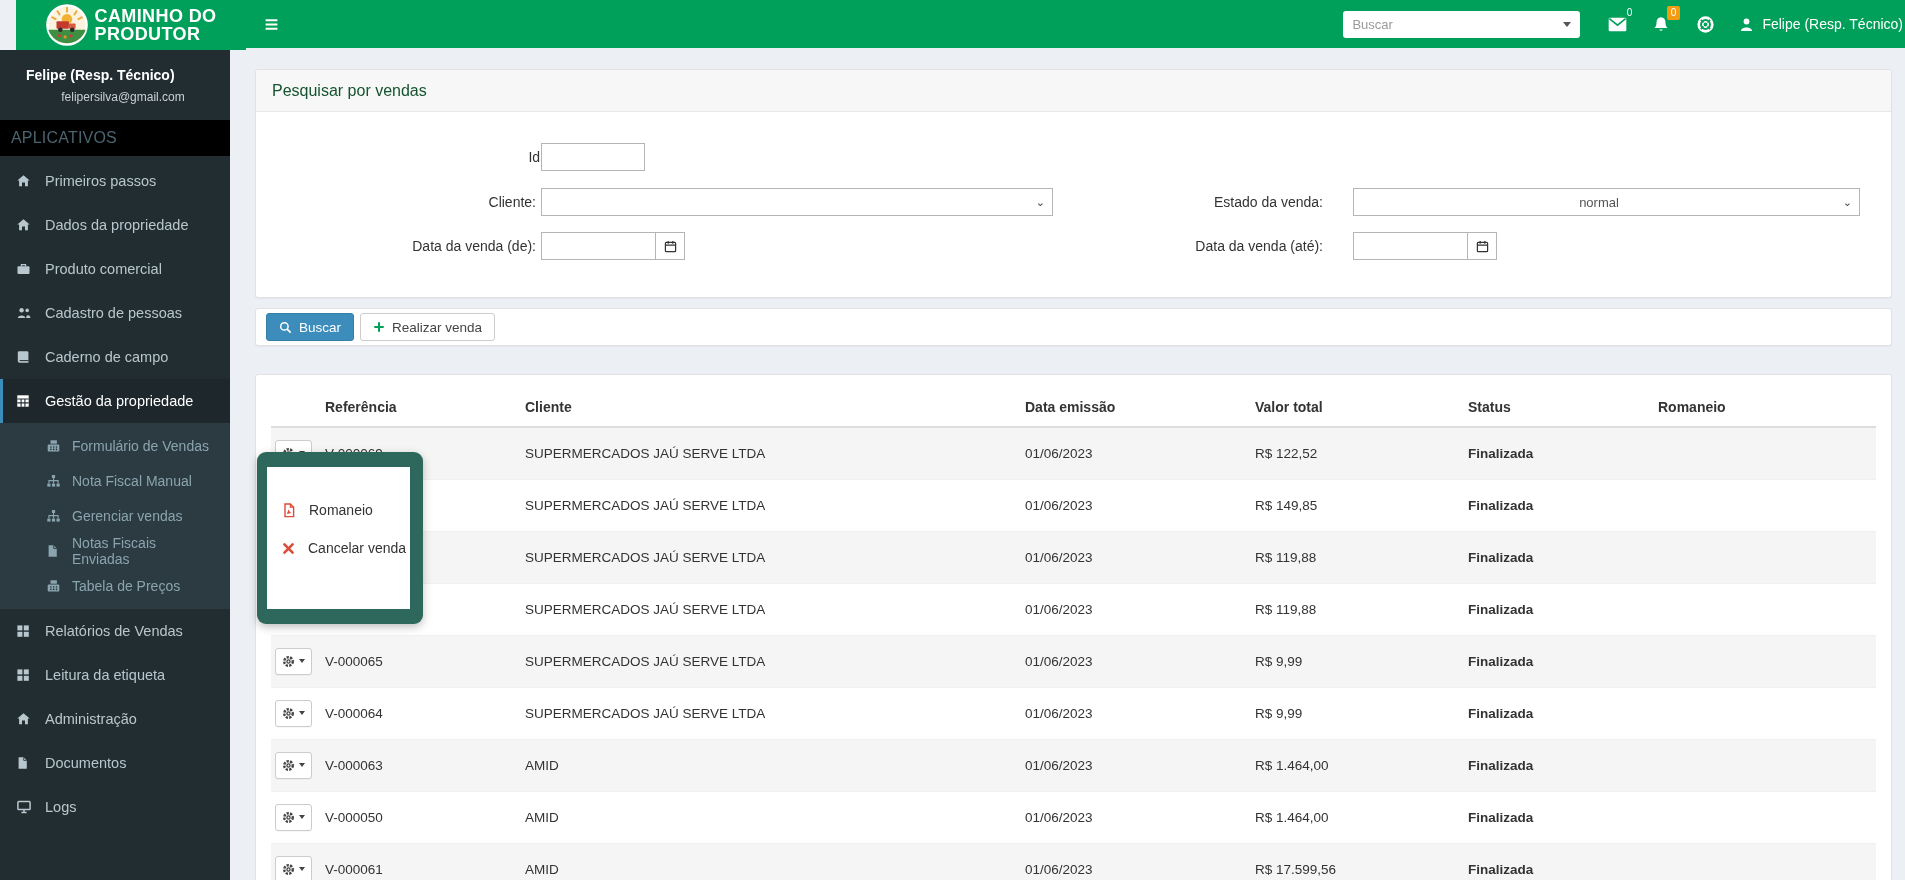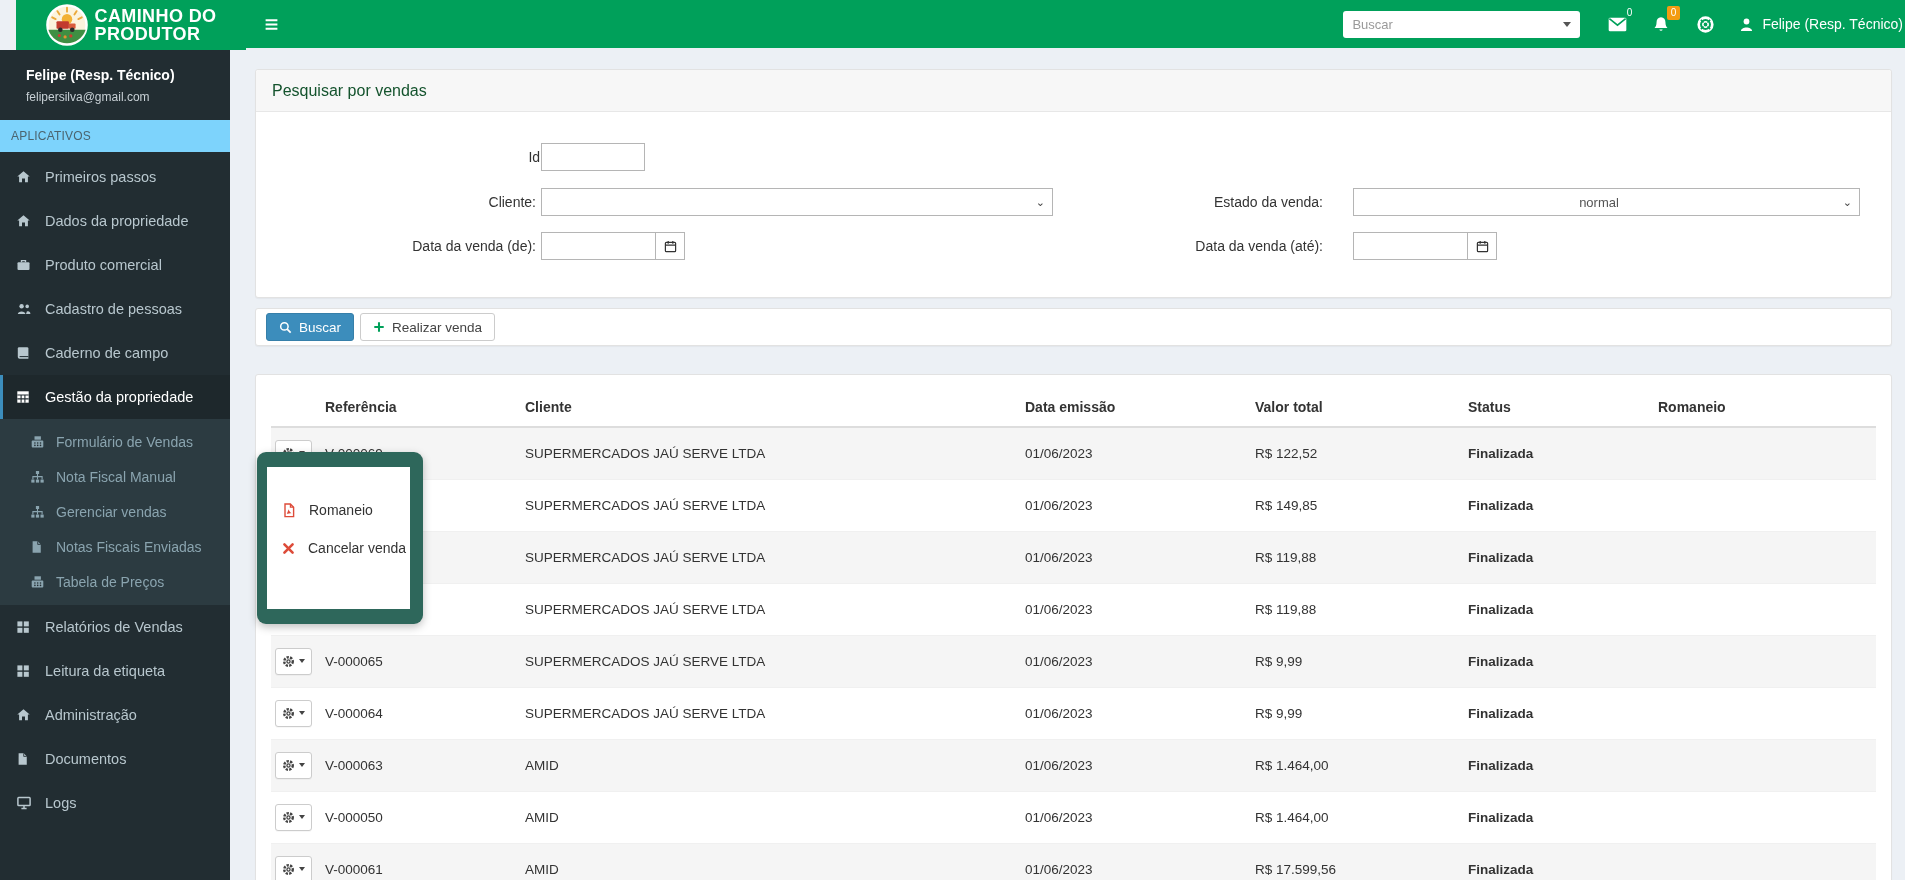--- a/index.html
+++ b/index.html
@@ -19,28 +19,28 @@
   .caret-dn { width:0; height:0; border-left:4px solid transparent; border-right:4px solid transparent; border-top:5px solid #555; flex:none; }
   .nav-icon { width:44px; height:50px; display:flex; align-items:center; justify-content:center; position:relative; color:#fff; cursor:pointer; }
   .sup-count { position:absolute; top:9px; right:7px; color:#fff; font-size:10px; line-height:1; }
   .badge-orange { position:absolute; top:7px; right:3px; background:var(--orange,#f39c12); color:#fff; font-size:10px; line-height:1; padding:2px 4px; border-radius:2px; }
   .user-link { display:flex; align-items:center; gap:8px; color:#fff; height:50px; padding:0 18px 0 12px; cursor:pointer; font-size:14px; white-space:nowrap; }
 
   
   .sidebar { position:absolute; top:50px; left:0; width:230px; height:830px; background:#222d32; z-index:30; }
   .user-panel { padding:17px 10px 16px 26px; }
   .user-name { color:#fff; font-weight:bold; font-size:14px; }
-  .user-email { color:#c8d0d5; font-size:12px; margin-top:7px; }
-  .section-header { background:#7dd3fc; color:#4b646f; font-size:12px; padding:9px 10px 9px 11px; letter-spacing:.2px; }
+  .user-email { color:#c8d0d5; font-size:12px; margin-top:7px;text-align:center; }
+  .section-header { background:#000000; color:#4b646f; font-size:16px; padding:9px 10px 9px 11px; letter-spacing:.2px; }
   ul.menu { list-style:none; padding-top:3px; }
   .menu-item { display:flex; align-items:center; height:44px; padding-left:13px; color:#b8c7ce; border-left:3px solid transparent; cursor:pointer; font-size:14.5px; }
   .menu-item .mi-icon { width:29px; display:flex; align-items:center; flex:none; color:#b8c7ce; }
   .menu-item.active { background:#1e282c; color:#fff; border-left-color:var(--blue,#3c8dbc); }
   .menu-item.active .mi-icon { color:#fff; }
-  ul.submenu { list-style:none; background:#2c3b41; padding:5px 0 6px;text-align:center; }
+  ul.submenu { list-style:none; background:#2c3b41; padding:5px 16px 6px; }
   .submenu .menu-item { height:35px; padding-left:30px; border-left:none; color:#8aa4af; font-size:14px; }
   .submenu .menu-item .mi-icon { color:#8aa4af; width:26px; }
 
   
   .content { position:absolute; top:50px; left:230px; width:1675px; height:830px; padding:19px 13px 0 25px; }
   .panel { background:#fff; border:1px solid #e2e2e2; border-radius:3px; box-shadow:0 1px 1px rgba(0,0,0,.04); }
   .panel-header { height:42px; background:#f7f7f7; border-bottom:1px solid #e7e7e7; display:flex; align-items:center; padding:0 16px; font-size:16px; color:#14532d; border-radius:3px 3px 0 0; }
   .panel-body { position:relative; height:185px; }
   .f-label { position:absolute; width:280px; text-align:right; line-height:28px; color:#333; font-size:14px; }
   .txt { position:absolute; border:1px solid #b5b5b5; height:28px; padding:0 6px; font-size:13px; color:#555; background:#fff; font-family:inherit; outline:none; }

